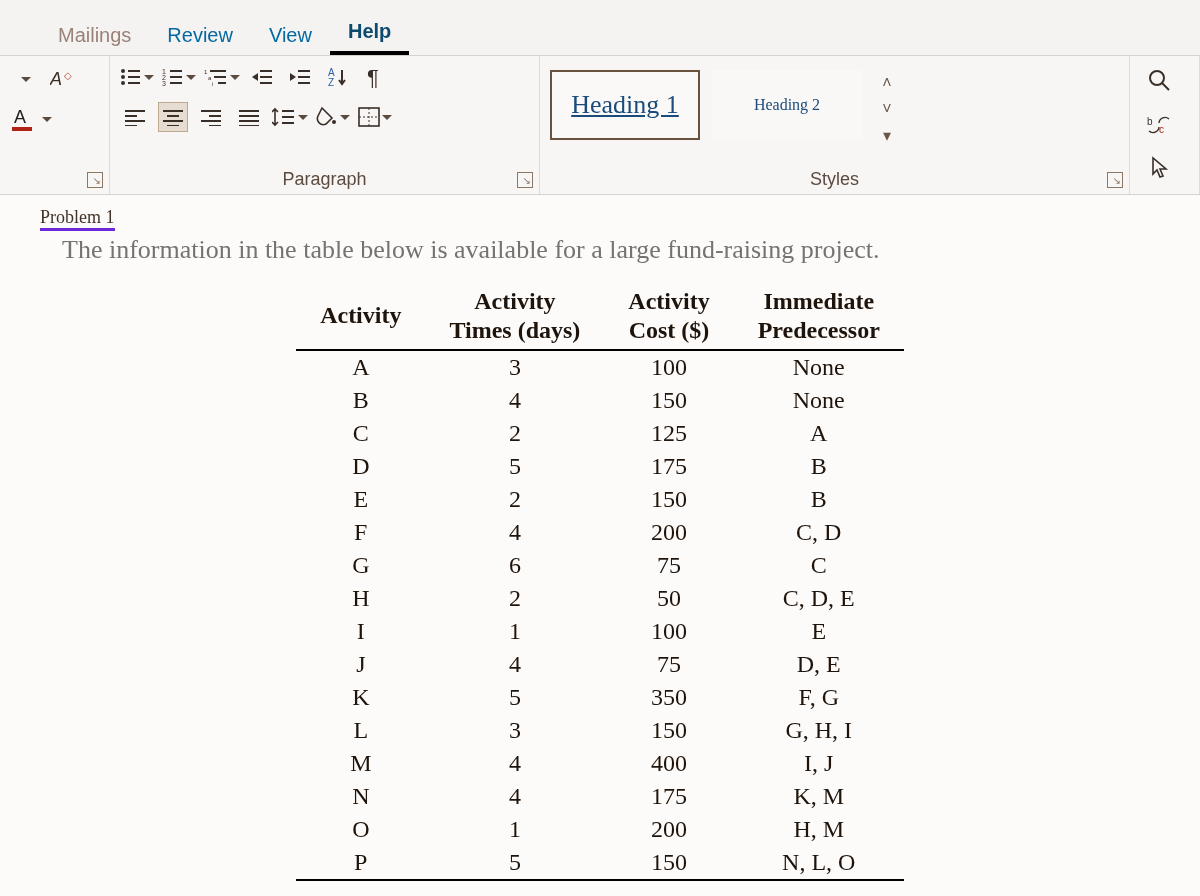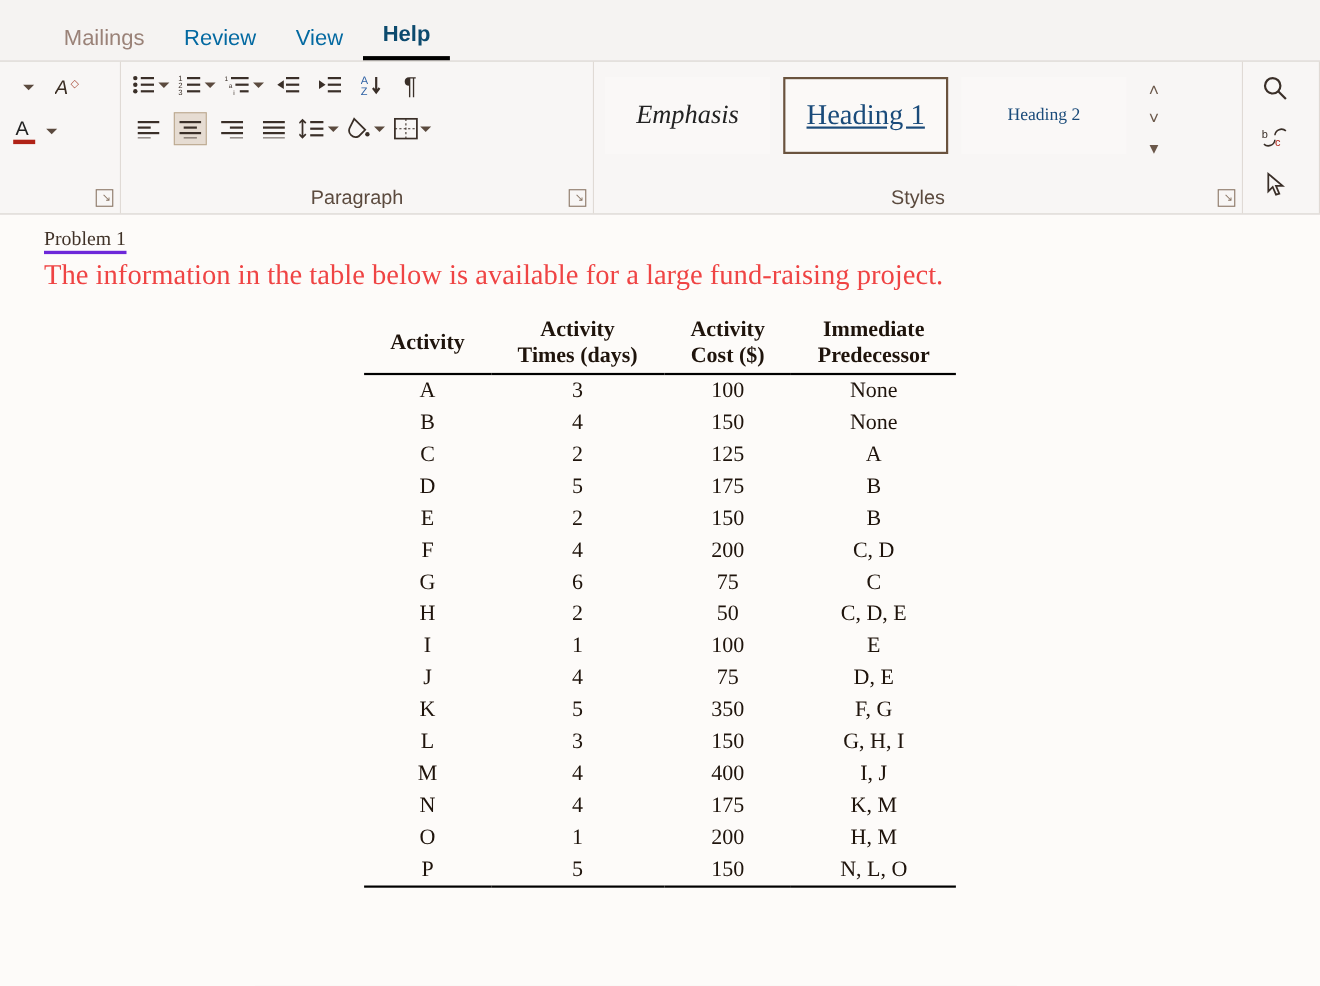--- a/index.html
+++ b/index.html
@@ -136,28 +136,29 @@
     font-family: "Times New Roman", serif;
     font-size: 18px;
     color: #403228;
     margin-bottom: 4px;
     border-bottom: 3px solid #6d28d9;
     display: inline-block;
   }
   .intro {
     font-family: "Times New Roman", serif;
     font-size: 26px;
-    color: #ef4444;
+    color: #737373;
     margin-bottom: 18px;
+    margin-left: 22px;
   }
   table.proj {
     margin: 0 auto;
     border-collapse: collapse;
     font-family: "Times New Roman", serif;
-    font-size: 20px;
+    font-size: 24px;
     color: #1f140c;
   }
   table.proj th {
     font-weight: bold;
     padding: 4px 24px;
     border-bottom: 2px solid #000;
     text-align: center;
     line-height: 1.2;
   }
   table.proj td {
@@ -325,21 +326,20 @@
           </svg>
         <span class="dd-caret"></span>
       </span>
     </div>
     <div class="group-label">Paragraph</div>
     <div class="dlg-launcher">↘</div>
   </div>
 
   <div class="ribbon-group styles-group">
     <div class="styles-row">
-      <div class="style-tile emphasis">Emphasis</div>
       <div class="style-tile h1">Heading 1</div>
       <div class="style-tile h2">Heading 2</div>
       <div class="scroll-arrows">
         <span class="ab">˄</span>
         <span class="ab">˅</span>
         <span class="ab">▾</span>
       </div>
     </div>
     <div class="group-label">Styles</div>
     <div class="dlg-launcher">↘</div>

